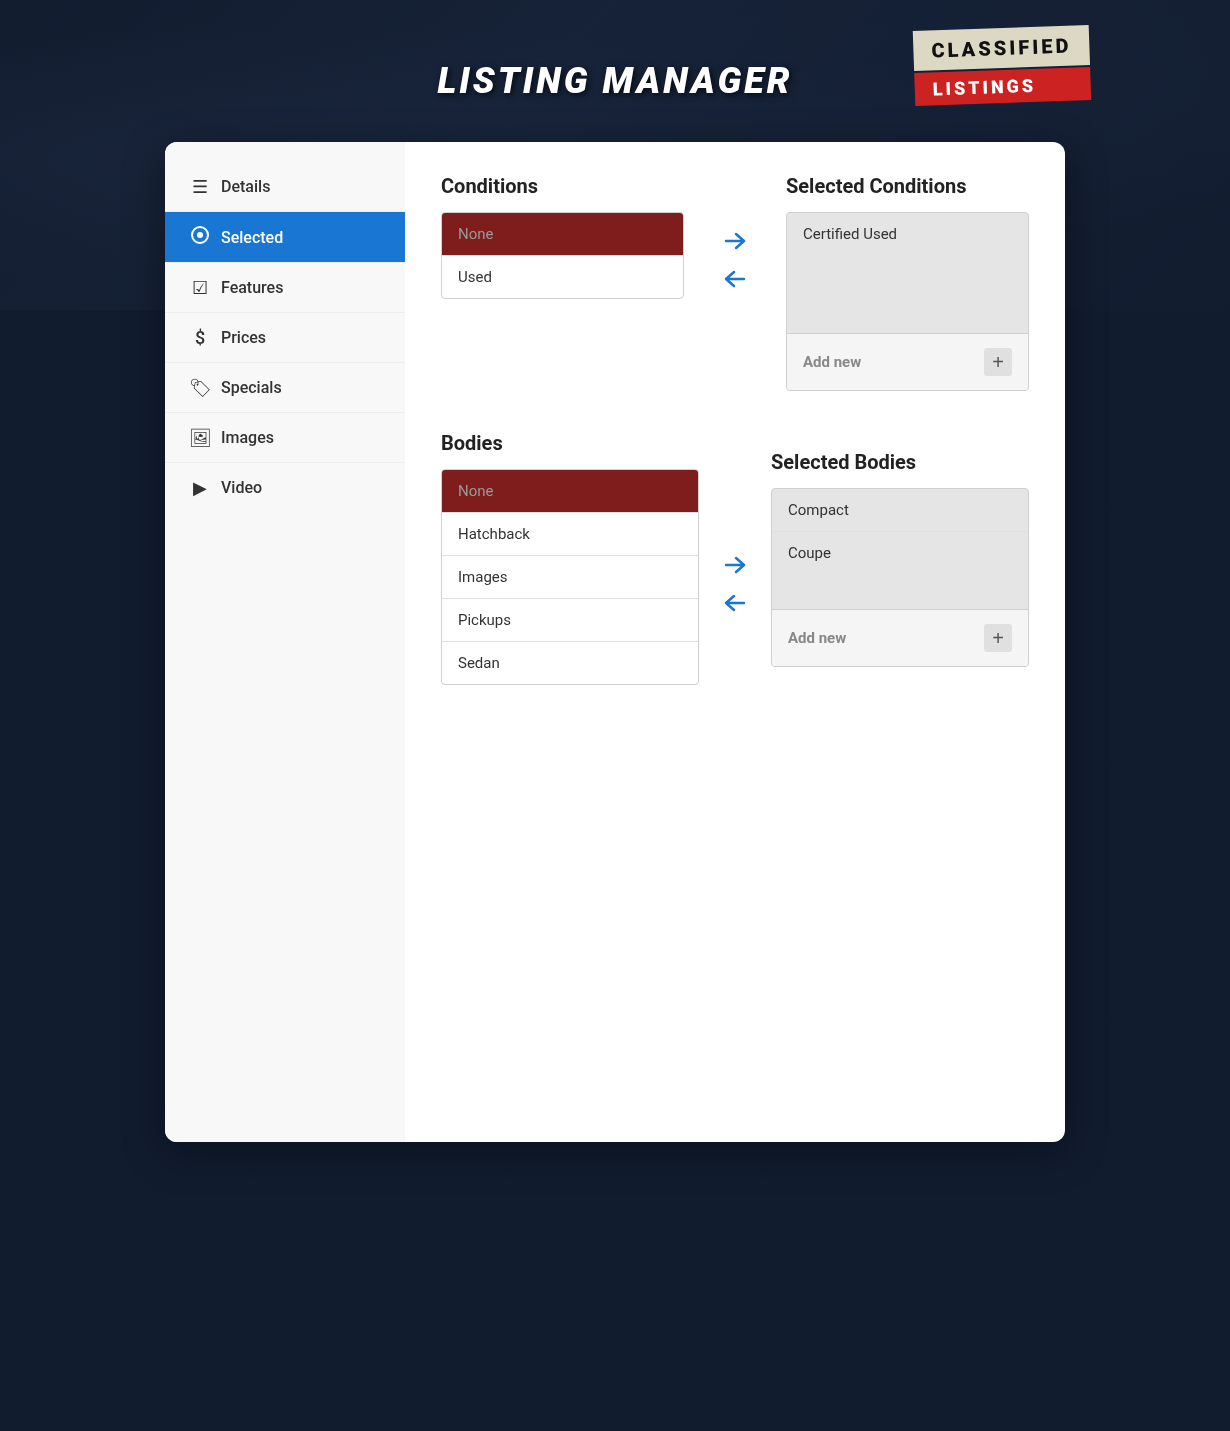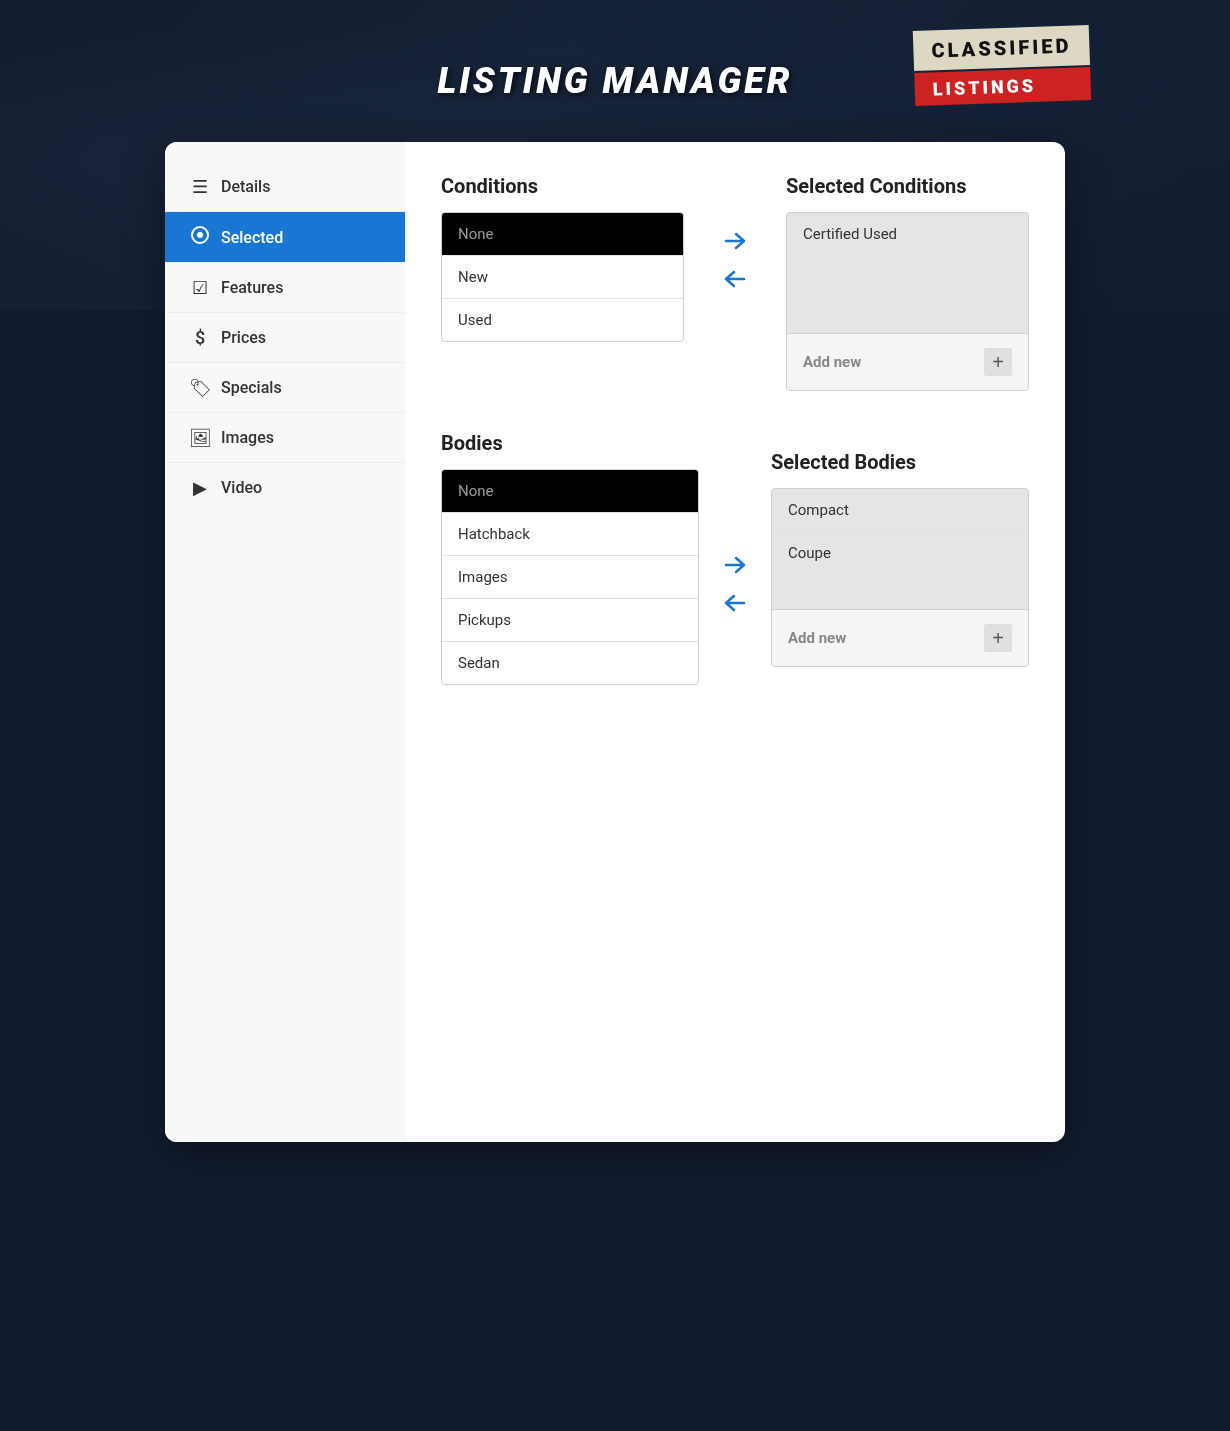--- a/index.html
+++ b/index.html
@@ -152,21 +152,21 @@
       font-size: 15px;
       color: #333;
       cursor: pointer;
     }
 
     .list-item:last-child {
       border-bottom: none;
     }
 
     .list-item.none-item {
-      background: #000000;
+      background: #7f1d1d;
       color: #999;
     }
 
     .transfer-arrows {
       display: flex;
       flex-direction: column;
       justify-content: center;
       align-items: center;
       gap: 8px;
       padding: 0 10px;
@@ -290,23 +290,20 @@
   <div class="content-area">
 
     <div class="section">
       <div style="display:flex; gap:24px; align-items:flex-start;">
 
         <div class="section-col">
           <div class="section-title">Conditions</div>
           <div class="list-box">
             <div class="list-item none-item">
               <span>None</span>
-            </div>
-            <div class="list-item">
-              <span>New</span>
             </div>
             <div class="list-item">
               <span>Used</span>
             </div>
           </div>
         </div>
 
         <div class="transfer-arrows" style="margin-top:52px;">
           <button class="arrow-btn">
             <svg width="26" height="22" viewBox="0 0 26 22" fill="none">

